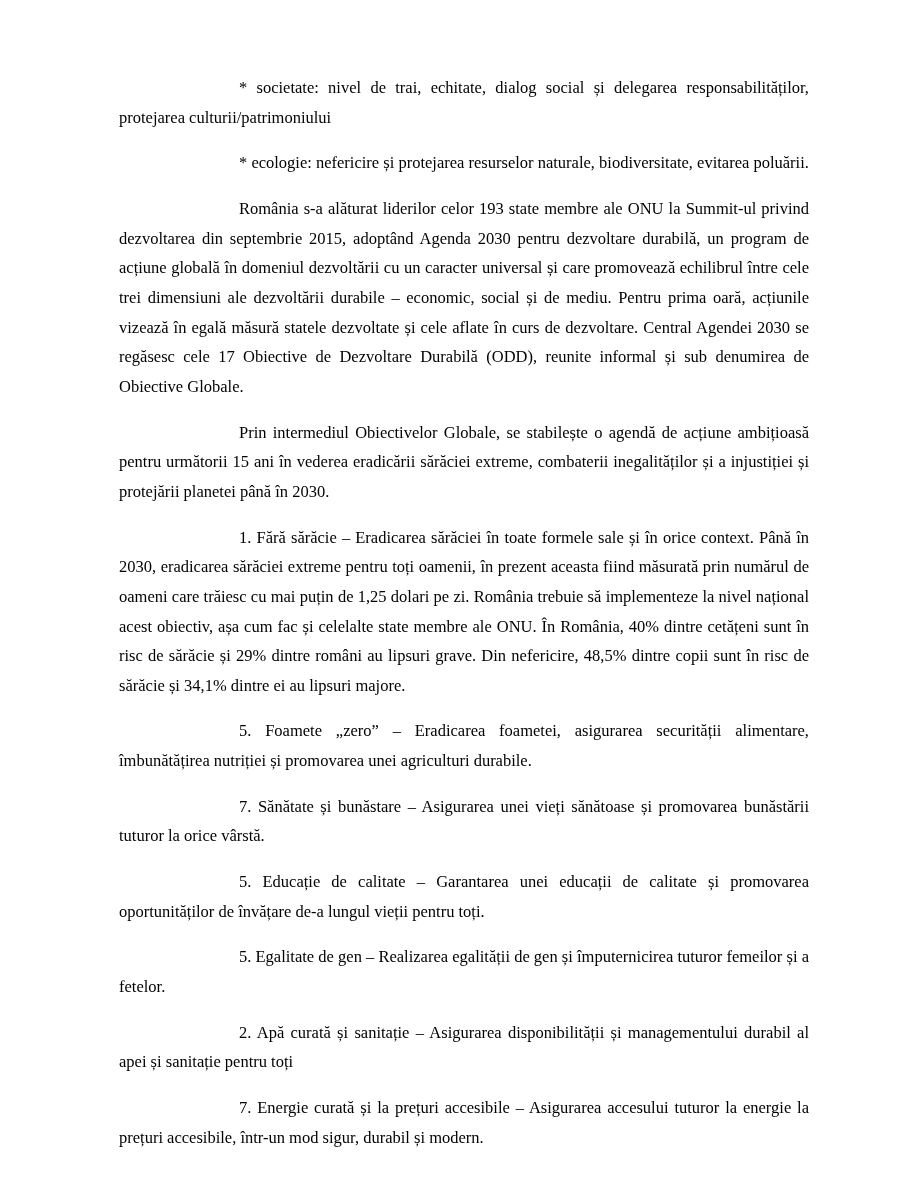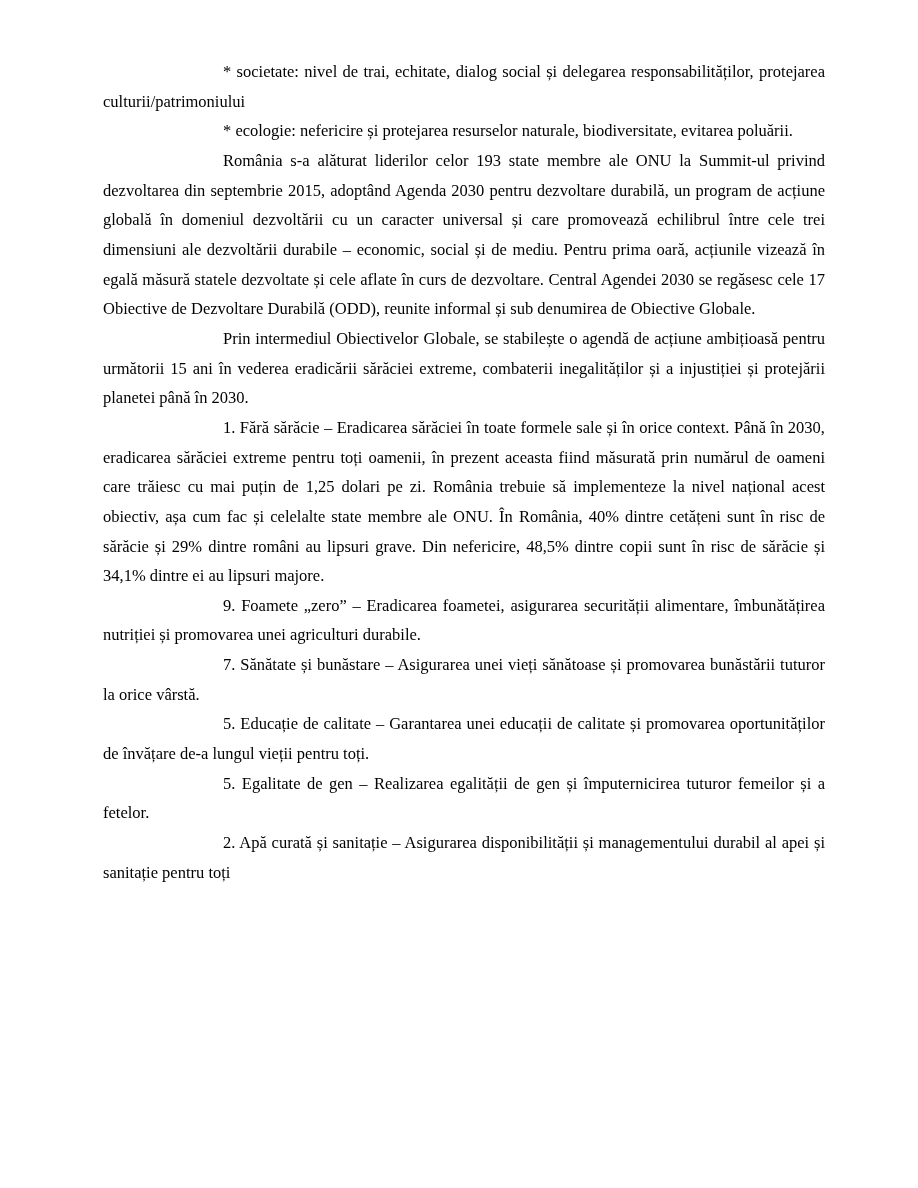--- a/index.html
+++ b/index.html
@@ -16,39 +16,40 @@
     box-sizing: border-box;
     width: 918px;
     height: 1188px;
     background: #ffffff;
     padding: 57px 93px 40px 103px;
   }
   .doc-body {
     width: 722px;
   }
   .para {
-    margin: 0;
+    margin: 16px;
     padding: 0;
     font-family: "Liberation Serif", "DejaVu Serif", serif;
     font-size: 16.5px;
     line-height: 29.65px;
     color: #000000;
     text-align: justify;
     text-indent: 120px;
   }
 </style>
 </head>
 <body>
 
 <main class="page">
   <section class="doc-body">
       <p class="para">* societate: nivel de trai, echitate, dialog social și delegarea responsabilităților, protejarea culturii/patrimoniului</p>
       <p class="para">* ecologie: nefericire și protejarea resurselor naturale, biodiversitate, evitarea poluării.</p>
       <p class="para">România s-a alăturat liderilor celor 193 state membre ale ONU la Summit-ul privind dezvoltarea din septembrie 2015, adoptând Agenda 2030 pentru dezvoltare durabilă, un program de acțiune globală în domeniul dezvoltării cu un caracter universal și care promovează echilibrul între cele trei dimensiuni ale dezvoltării durabile – economic, social și de mediu. Pentru prima oară, acțiunile vizează în egală măsură statele dezvoltate și cele aflate în curs de dezvoltare. Central Agendei 2030 se regăsesc cele 17 Obiective de Dezvoltare Durabilă (ODD), reunite informal și sub denumirea de Obiective Globale.</p>
       <p class="para">Prin intermediul Obiectivelor Globale, se stabilește o agendă de acțiune ambițioasă pentru următorii 15 ani în vederea eradicării sărăciei extreme, combaterii inegalităților și a injustiției și protejării planetei până în 2030.</p>
       <p class="para">1. Fără sărăcie – Eradicarea sărăciei în toate formele sale și în orice context. Până în 2030, eradicarea sărăciei extreme pentru toți oamenii, în prezent aceasta fiind măsurată prin numărul de oameni care trăiesc cu mai puțin de 1,25 dolari pe zi. România trebuie să implementeze la nivel național acest obiectiv, așa cum fac și celelalte state membre ale ONU. În România, 40% dintre cetățeni sunt în risc de sărăcie și 29% dintre români au lipsuri grave. Din nefericire, 48,5% dintre copii sunt în risc de sărăcie și 34,1% dintre ei au lipsuri majore.</p>
-      <p class="para">9. Foamete „zero” – Eradicarea foametei, asigurarea securității alimentare, îmbunătățirea nutriției și promovarea unei agriculturi durabile.</p>
+      <p class="para">5. Foamete „zero” – Eradicarea foametei, asigurarea securității alimentare, îmbunătățirea nutriției și promovarea unei agriculturi durabile.</p>
       <p class="para">7. Sănătate și bunăstare – Asigurarea unei vieți sănătoase și promovarea bunăstării tuturor la orice vârstă.</p>
       <p class="para">5. Educație de calitate – Garantarea unei educații de calitate și promovarea oportunităților de învățare de-a lungul vieții pentru toți.</p>
       <p class="para">5. Egalitate de gen – Realizarea egalității de gen și împuternicirea tuturor femeilor și a fetelor.</p>
       <p class="para">2. Apă curată și sanitație – Asigurarea disponibilității și managementului durabil al apei și sanitație pentru toți</p>
+      <p class="para">7. Energie curată și la prețuri accesibile – Asigurarea accesului tuturor la energie la prețuri accesibile, într-un mod sigur, durabil și modern.</p>
     </section>
 </main>
 
 </body></html>

